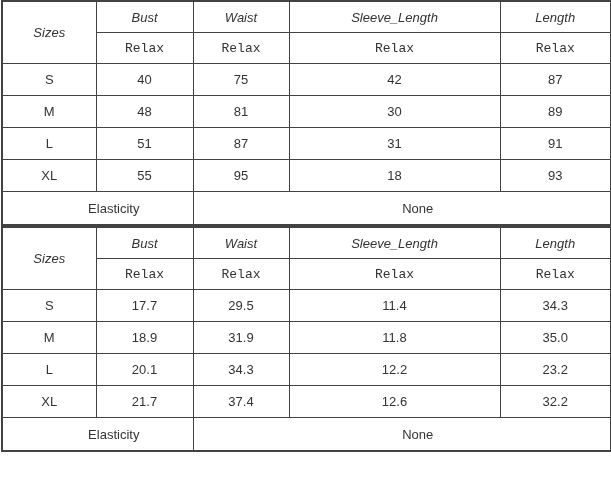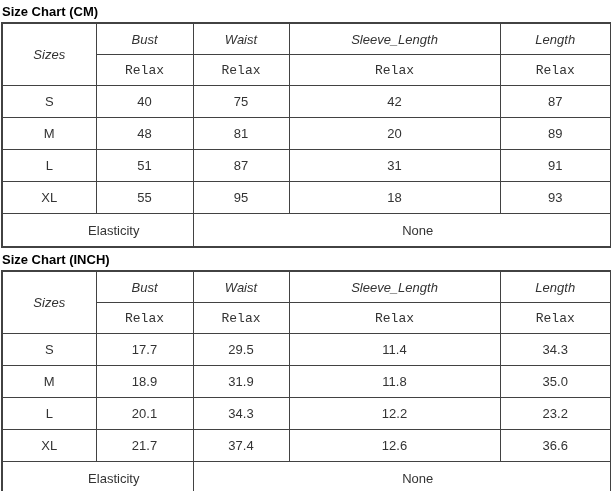--- a/index.html
+++ b/index.html
@@ -48,21 +48,20 @@
   col.c-waist  { width: 96px;  }
   col.c-sleeve { width: 211px; }
   col.c-length { width: 111px; }
 </style>
 </head>
 <body>
 
 <div class="page">
 
   <section class="size-block">
-    <div class="block-title">Size Chart (CM)</div>
     <table class="size-table">
       <colgroup>
         <col class="c-sizes">
           <col class="c-bust">
           <col class="c-waist">
           <col class="c-sleeve">
           <col class="c-length">
       </colgroup>
       <tbody>
         <tr class="header-row">
@@ -82,21 +81,21 @@
           <td>S</td>
           <td>40</td>
           <td>75</td>
           <td>42</td>
           <td>87</td>
         </tr>
         <tr class="data-row">
           <td>M</td>
           <td>48</td>
           <td>81</td>
-          <td>20</td>
+          <td>30</td>
           <td>89</td>
         </tr>
         <tr class="data-row">
           <td>L</td>
           <td>51</td>
           <td>87</td>
           <td>31</td>
           <td>91</td>
         </tr>
         <tr class="data-row">
@@ -108,21 +107,20 @@
         </tr>
         <tr class="footer-row">
           <td colspan="2">Elasticity</td>
           <td colspan="3">None</td>
         </tr>
       </tbody>
     </table>
   </section>
 
   <section class="size-block">
-    <div class="block-title">Size Chart (INCH)</div>
     <table class="size-table">
       <colgroup>
         <col class="c-sizes">
           <col class="c-bust">
           <col class="c-waist">
           <col class="c-sleeve">
           <col class="c-length">
       </colgroup>
       <tbody>
         <tr class="header-row">
@@ -157,21 +155,21 @@
           <td>20.1</td>
           <td>34.3</td>
           <td>12.2</td>
           <td>23.2</td>
         </tr>
         <tr class="data-row">
           <td>XL</td>
           <td>21.7</td>
           <td>37.4</td>
           <td>12.6</td>
-          <td>36.6</td>
+          <td>32.2</td>
         </tr>
         <tr class="footer-row">
           <td colspan="2">Elasticity</td>
           <td colspan="3">None</td>
         </tr>
       </tbody>
     </table>
   </section>
 
 </div>

